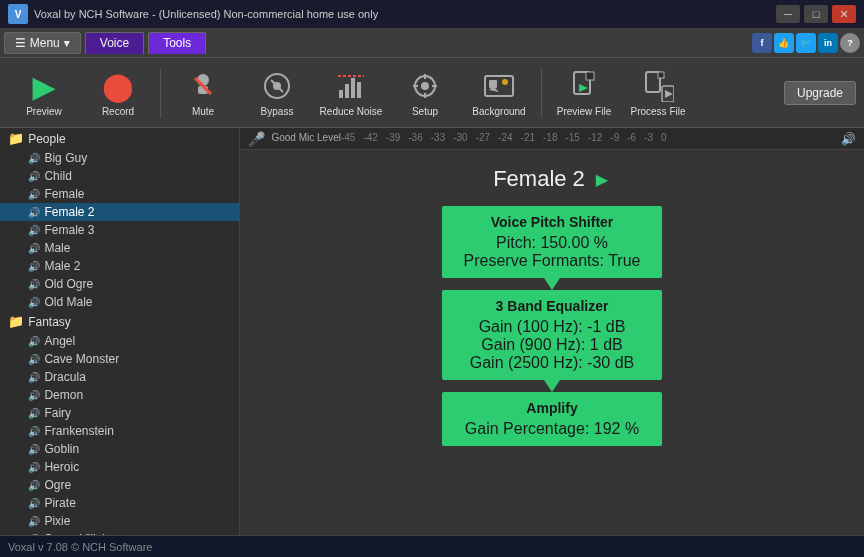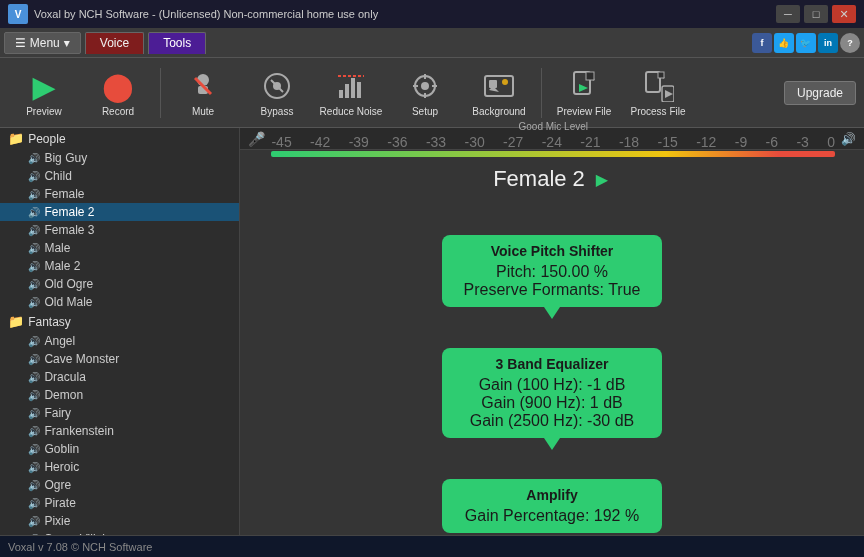--- a/index.html
+++ b/index.html
@@ -46,32 +46,32 @@
       border: 1px solid #666;
       color: #eee;
       padding: 2px 10px;
       cursor: pointer;
       font-size: 12px;
       height: 22px;
       display: flex; align-items: center; gap: 4px;
       border-radius: 2px;
     }
     .tab-btn {
-      background: #7f1d1d;
+      background: #4c1d95;
       border: 1px solid #666;
       border-bottom: none;
       color: #eee;
       padding: 2px 14px;
       cursor: pointer;
       font-size: 12px;
       height: 22px;
       display: flex; align-items: center;
       border-radius: 2px 2px 0 0;
     }
-    .tab-btn.active { background: #4c1d95; color: white; }
+    .tab-btn.active { background: #6d28d9; color: white; }
     .menu-right { margin-left: auto; display: flex; align-items: center; gap: 6px; }
     .social-icons { display: flex; gap: 2px; }
     .social-icon {
       width: 20px; height: 20px; border-radius: 3px;
       display: flex; align-items: center; justify-content: center;
       font-size: 9px; font-weight: bold; color: white; cursor: pointer;
     }
     .si-f { background: #3b5998; }
     .si-t { background: #1da1f2; }
     .si-tw { background: #1da1f2; }
@@ -156,33 +156,33 @@
       align-items: center;
       padding: 0 8px;
       border-bottom: 1px solid #444;
       gap: 6px;
     }
     .mic-icon { color: #aaa; font-size: 14px; }
     .level-label-container {
       flex: 1;
       position: relative;
       display: flex;
-      flex-direction: column;
     }
     .level-text {
       text-align: center;
       font-size: 10px;
       color: #aaa;
       margin-bottom: 2px;
     }
     .level-scale {
       display: flex;
       justify-content: space-between;
-      font-size: 14px;
+      font-size: 10px;
       color: #777;
+      gap: 8px;
     }
     .level-bar-track {
       height: 6px;
       background: linear-gradient(to right, #2ecc71 0%, #f1c40f 70%, #e74c3c 90%);
       border-radius: 2px;
       position: relative;
       margin-top: 1px;
     }
     .volume-icon { color: #888; font-size: 12px; cursor: pointer; }
 
@@ -204,29 +204,28 @@
       align-items: center;
       gap: 8px;
     }
     .play-btn-green {
       width: 18px; height: 18px;
       border: none; background: none; cursor: pointer;
       color: #2ecc71; font-size: 16px;
     }
     .effect-box {
       background: #2ecc71;
-      border-radius: 8px;
+      border-radius: 2px;
       padding: 8px 20px;
       width: 220px;
       text-align: center;
       color: #1a1a1a;
       font-size: 12px;
       position: relative;
       cursor: pointer;
-      margin-top: 29px;
     }
     .effect-title { font-weight: bold; font-size: 14px; margin-bottom: 4px; }
     .effect-param { font-size: 16px; color: #1a1a1a; }
     .arrow-down {
       width: 0; height: 0;
       border-left: 8px solid transparent;
       border-right: 8px solid transparent;
       border-top: 12px solid #2ecc71;
       margin: 0 auto;
     }

